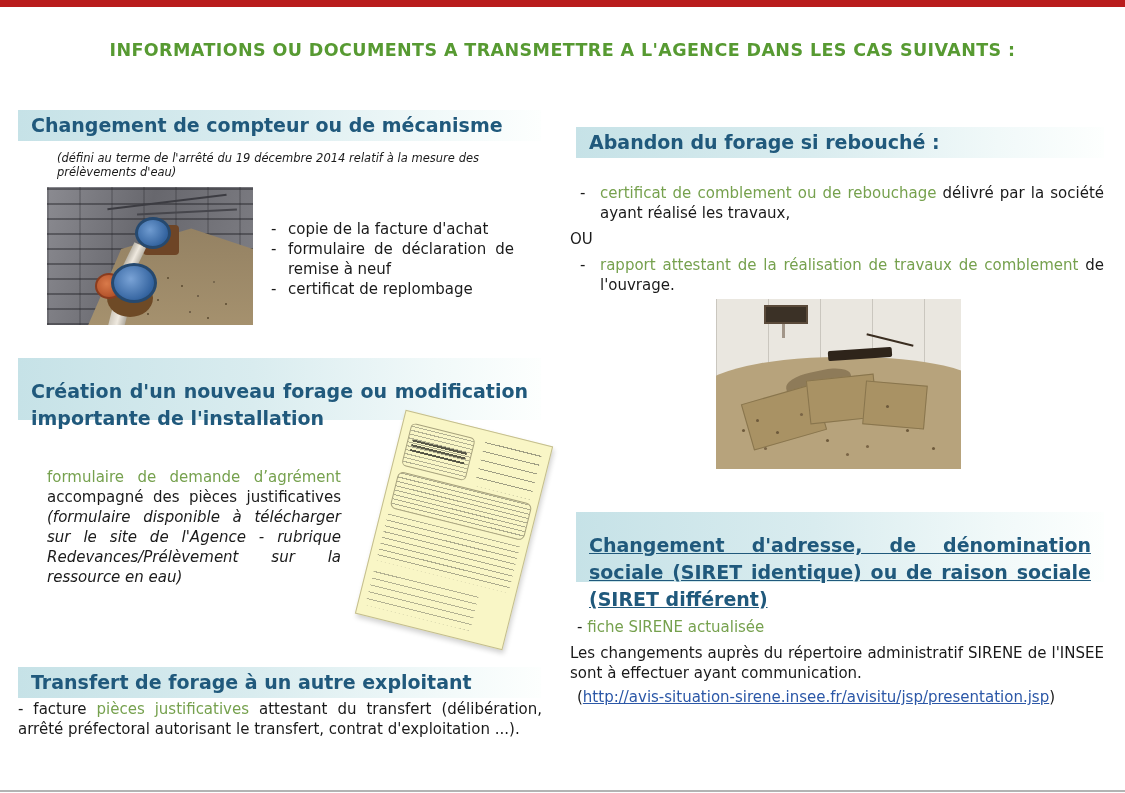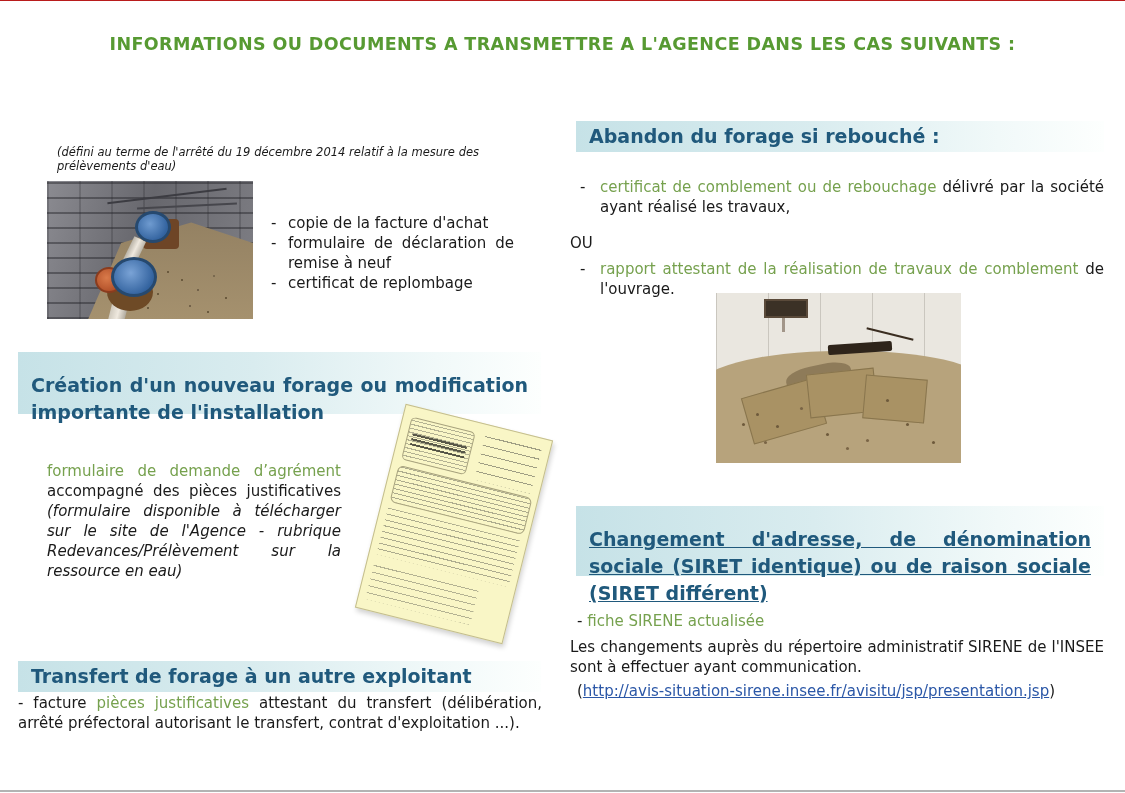--- a/index.html
+++ b/index.html
@@ -1,19 +1,19 @@
 <!DOCTYPE html>
 <html lang="fr"><head>
 <meta charset="utf-8">
 <style>
   html,body{margin:0;padding:0;background:#ffffff;}
   .page{
     position:relative;width:1125px;height:793px;background:#ffffff;
     font-family:"DejaVu Sans","Liberation Sans",sans-serif;color:#1a1a1a;
-    overflow:hidden;border-top:1px solid #b91c1c;box-sizing:border-box;
+    overflow:hidden;border-top:7px solid #b91c1c;box-sizing:border-box;
   }
   .bottom-rule{position:absolute;left:0;right:0;bottom:1px;height:2px;background:#b3b3b3;}
 
   .doc-title{
     position:absolute;top:33px;left:0;width:100%;text-align:center;
     font-weight:bold;font-size:17.5px;letter-spacing:.4px;color:#579a32;
   }
 
   
   .secbar{
@@ -42,21 +42,21 @@
   .bullets .item{position:relative;padding-left:17px;text-align:justify;}
   .bullets .dash{position:absolute;left:0;}
 
   .para-creation{position:absolute;left:47px;top:460px;width:294px;text-align:justify;}
   .para-transfert{position:absolute;left:18px;top:692px;width:524px;text-align:justify;}
 
   
   .abandon-items{position:absolute;left:570px;top:176px;width:534px;}
   .hitem{position:relative;padding-left:30px;text-align:justify;}
   .hitem .dash{position:absolute;left:10px;}
-  .sep-ou{margin:16px 0 6px 0;}
+  .sep-ou{margin:6px 0 6px 0;}
 
   .sirene-item{position:absolute;left:577px;top:610px;width:520px;}
   .para-sirene{position:absolute;left:570px;top:636px;width:534px;text-align:justify;}
   .linkline{position:absolute;left:577px;top:680px;}
   .linkline a{color:#2b57a7;text-decoration:underline;}
 
   
   .photo1{position:absolute;left:47px;top:180px;width:206px;height:138px;overflow:hidden;background:#74747a;}
   .p1-bricks{position:absolute;inset:0;background:
       repeating-linear-gradient(0deg, rgba(35,35,40,.45) 0 2px, transparent 2px 15px),
@@ -121,20 +121,23 @@
   .f-sec3{position:absolute;left:7px;top:160px;width:108px;height:38px;
       background:repeating-linear-gradient(0deg, transparent 0 6px, rgba(110,110,95,.5) 6px 7px);}
 </style>
 </head>
 <body>
 
 <div class="page">
 
   <div class="doc-title">INFORMATIONS OU DOCUMENTS A TRANSMETTRE A L'AGENCE DANS LES CAS SUIVANTS :</div>
 
+  <div class="secbar" id="bar-compteur">
+    <span>Changement de compteur ou de mécanisme</span>
+  </div>
 
   <div class="note">(défini au terme de l'arrêté du 19 décembre 2014 relatif à la mesure des prélèvements d'eau)</div>
 
   <div class="photo1" role="img">
     <div class="p1-bricks"></div>
     <div class="p1-floor"></div>
     <div class="p1-speck"></div>
     <div class="p1-cable1"></div>
     <div class="p1-cable2"></div>
     <div class="p1-mount-back"></div>

